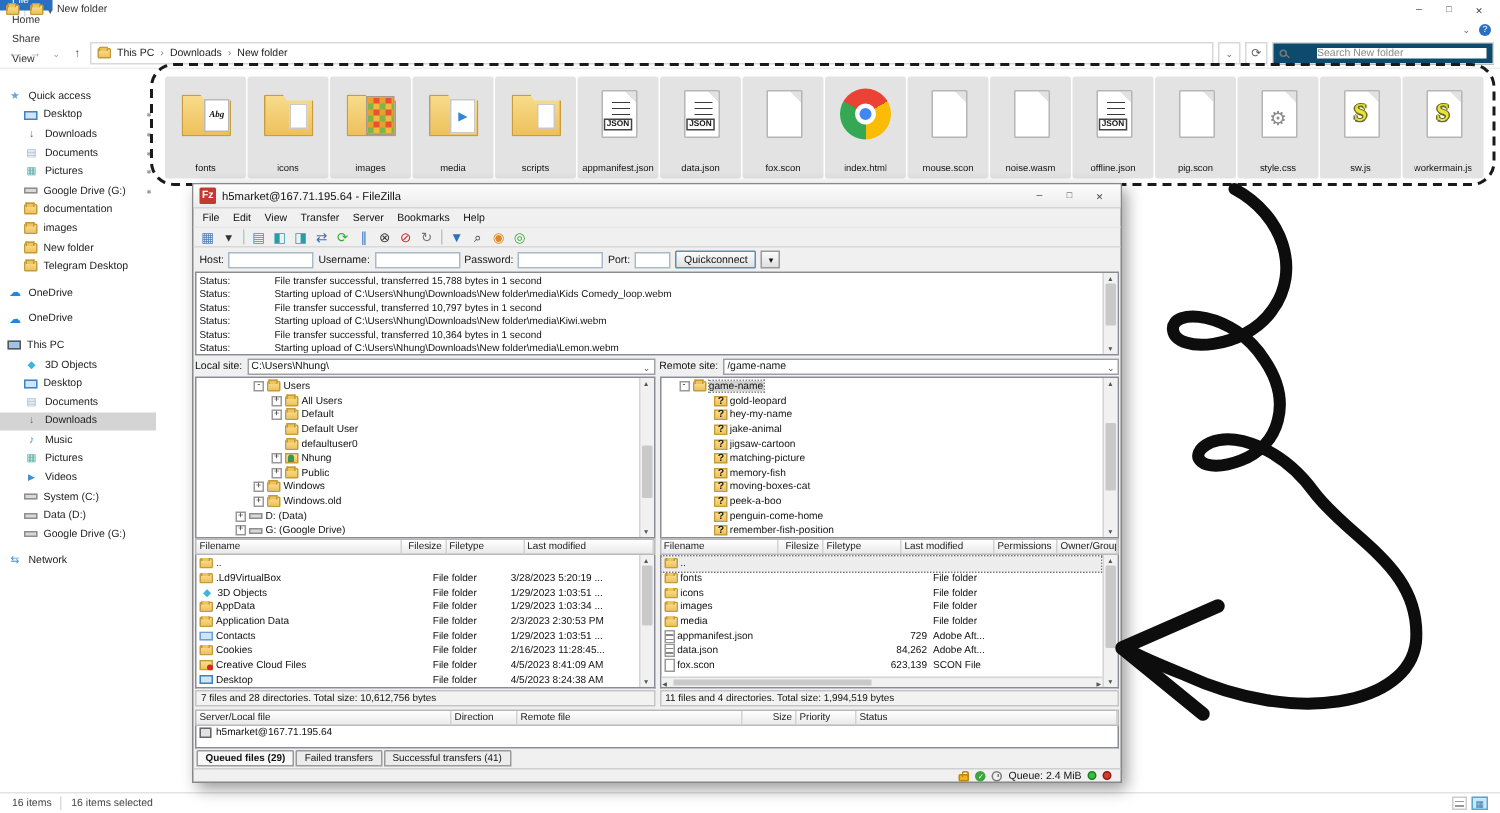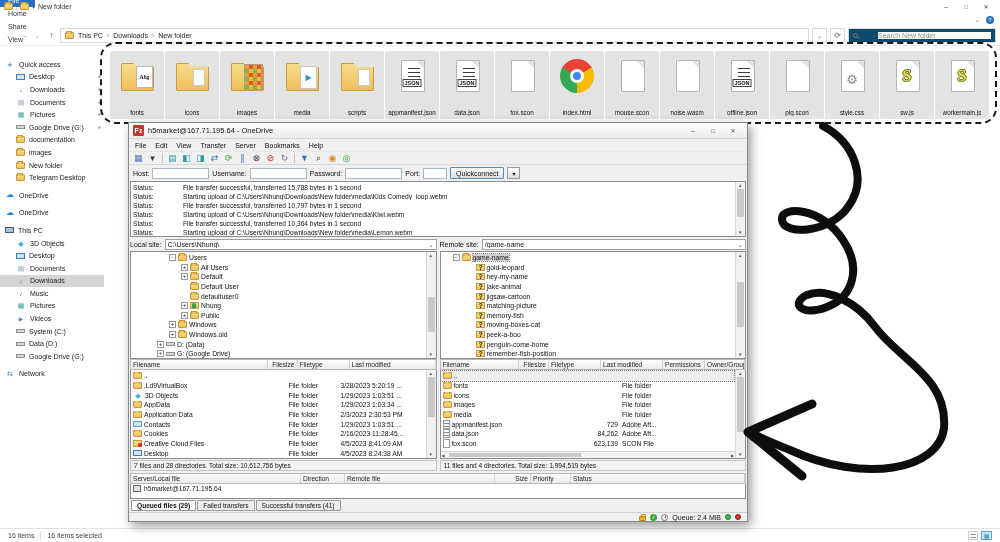--- a/index.html
+++ b/index.html
@@ -473,21 +473,21 @@
         <span class="view-thumb-icon"></span>
       </span>
     </div>
   </div>
 
   <div class="dash-box"></div>
 
   <div class="fz">
     <div class="fz-title">
       <span class="fz-logo"></span>
-      <span class="fz-title-text">h5market@167.71.195.64 - OneDrive</span>
+      <span class="fz-title-text">h5market@167.71.195.64 - FileZilla</span>
       <span class="win-btns">
         <span class="win-btn min-glyph"></span>
         <span class="win-btn max-glyph"></span>
         <span class="win-btn close-glyph"></span>
       </span>
     </div>
     <div class="fz-menu">
 
     <span>File</span>
         <span>Edit</span>

